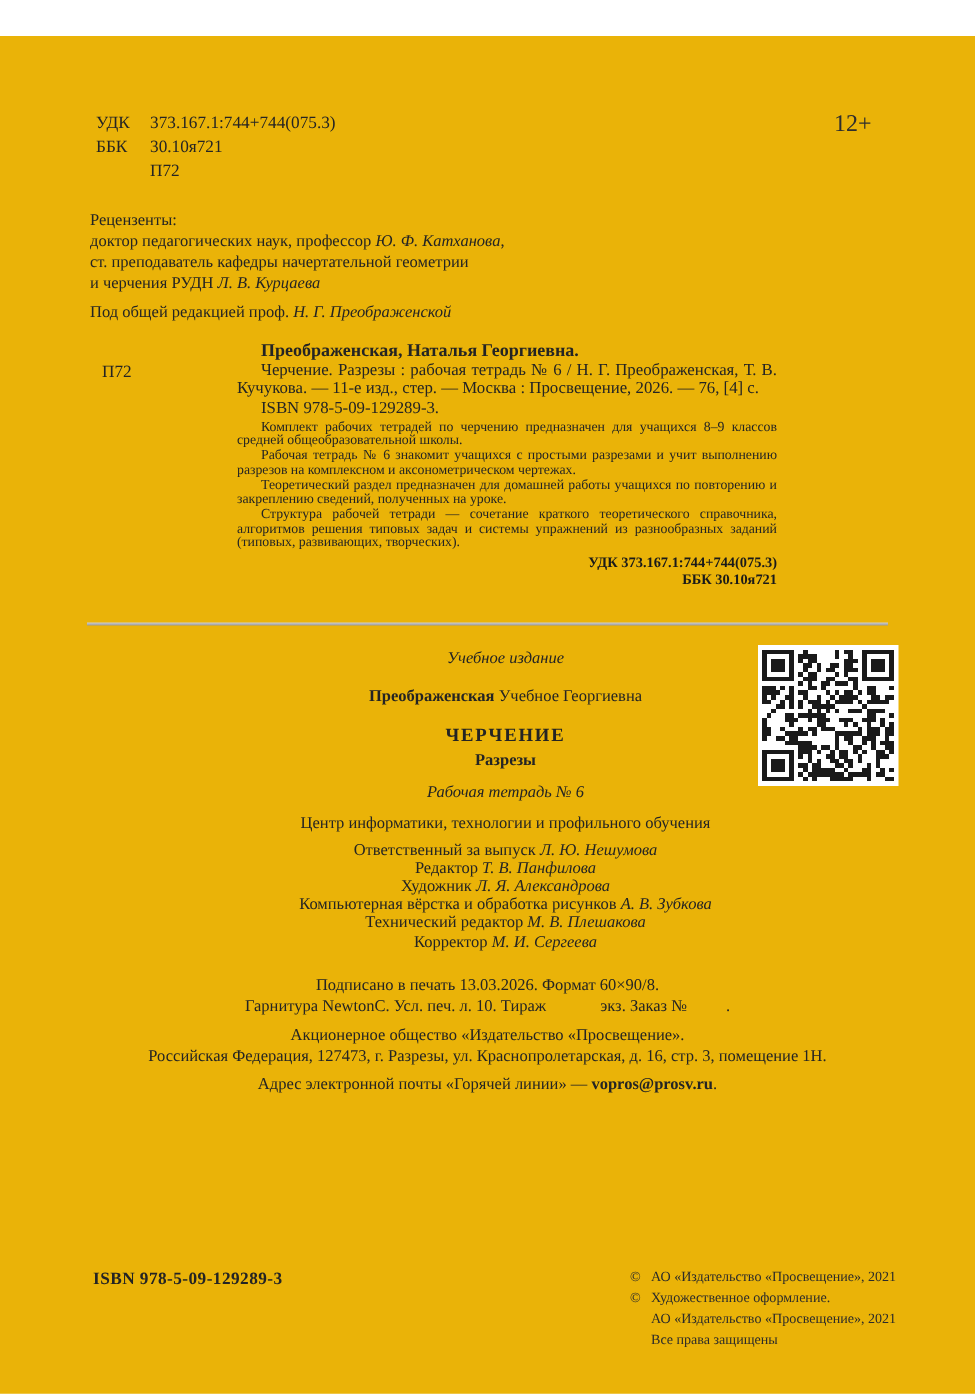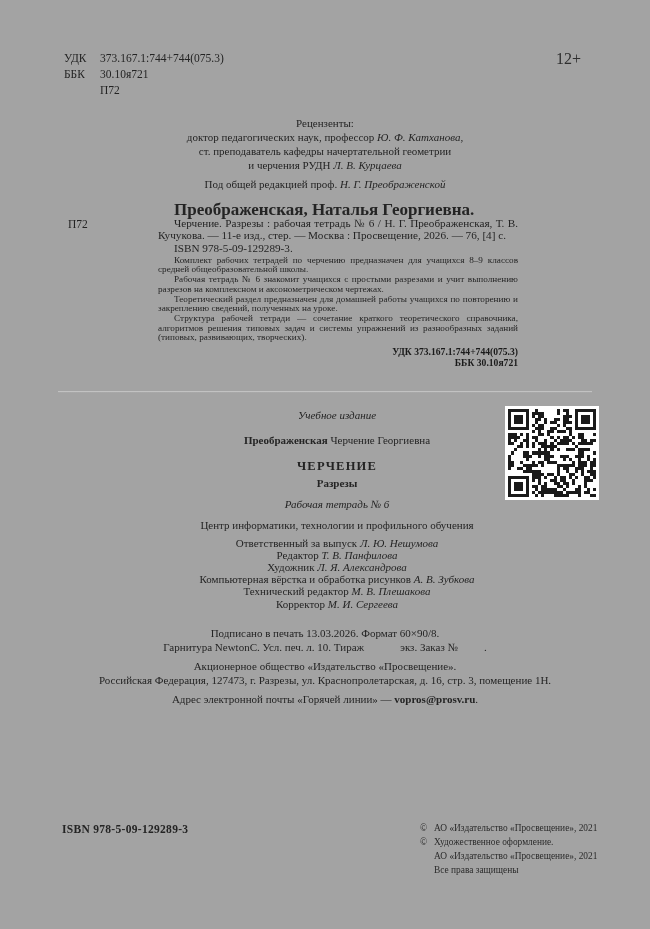--- a/index.html
+++ b/index.html
@@ -1,38 +1,38 @@
 <!DOCTYPE html>
 <html><head>
 <meta charset="utf-8">
 <style>
   html,body{margin:0;padding:0;}
   body{width:650px;height:929px;background:#fff;position:relative;
        font-family:"Liberation Serif",serif;color:#242424;
        -webkit-font-smoothing:antialiased;}
-  .page{position:absolute;inset:0;background:#a3a3a3;overflow:hidden;}
+  .page{position:absolute;inset:0;background:#eab308;overflow:hidden;margin-top:24px;}
   i{font-style:italic;}
   b{font-weight:bold;}
 
   
   .hdr{position:absolute;left:64px;top:50px;font-size:11.5px;line-height:16px;}
   .hdr .lbl{display:inline-block;width:36px;}
   .hdr .code-line{margin-left:36px;}
   .age{position:absolute;left:556px;top:50px;font-size:16px;color:#2e2e2e;}
 
   
-  .reviewers{position:absolute;left:60px;top:116px;width:530px;text-align:center;
+  .reviewers{position:absolute;left:60px;top:116px;width:530px;text-align:left;
              font-size:11px;line-height:14px;}
   .reviewers .editor{margin-top:5px;}
 
   
   .catalog{position:absolute;left:60px;top:203px;width:458px;}
   .margin-code{position:absolute;left:8px;top:15px;font-size:11.5px;}
   .card-body{margin-left:98px;width:360px;}
-  .card-author{font-weight:bold;text-indent:16px;font-size:17px;line-height:13.5px;}
+  .card-author{font-weight:bold;text-indent:16px;font-size:12px;line-height:13.5px;}
   .card-desc{margin:0;text-indent:16px;text-align:justify;font-size:11.2px;line-height:12.6px;}
   .card-isbn{text-indent:16px;font-size:11.2px;line-height:13px;margin-bottom:1px;}
   .ann{margin:0;text-indent:16px;text-align:justify;font-size:9.2px;line-height:9.7px;}
   .card-refs{margin-top:3px;text-align:right;font-weight:bold;font-size:9.6px;line-height:11px;color:#1a1a1a;}
 
   .rule{position:absolute;left:58px;top:391px;width:534px;height:2px;
         background:linear-gradient(#cfcfcf,#9a9a9a);}
 
   
   .imprint{position:absolute;left:72px;top:406px;width:530px;text-align:center;
@@ -115,21 +115,21 @@
       <rect x="-1" y="-1" width="31" height="31" fill="#ffffff"></rect>
       <path id="qr-path" fill="#1a1a1a" fill-rule="evenodd" d="M9 0h1v1h-1zM16 0h1v1h-1zM18 0h1v1h-1zM19 0h1v1h-1zM8 1h1v1h-1zM9 1h1v1h-1zM10 1h1v1h-1zM11 1h1v1h-1zM16 1h1v1h-1zM19 1h1v1h-1zM8 2h1v1h-1zM10 2h1v1h-1zM11 2h1v1h-1zM18 2h1v1h-1zM19 2h1v1h-1zM20 2h1v1h-1zM9 3h1v1h-1zM10 3h1v1h-1zM12 3h1v1h-1zM15 3h1v1h-1zM16 3h1v1h-1zM18 3h1v1h-1zM19 3h1v1h-1zM9 4h1v1h-1zM12 4h1v1h-1zM14 4h1v1h-1zM15 4h1v1h-1zM18 4h1v1h-1zM19 4h1v1h-1zM20 4h1v1h-1zM8 5h1v1h-1zM10 5h1v1h-1zM11 5h1v1h-1zM16 5h1v1h-1zM18 5h1v1h-1zM8 6h1v1h-1zM9 6h1v1h-1zM11 6h1v1h-1zM12 6h1v1h-1zM15 6h1v1h-1zM16 6h1v1h-1zM18 6h1v1h-1zM19 6h1v1h-1zM8 7h1v1h-1zM10 7h1v1h-1zM13 7h1v1h-1zM14 7h1v1h-1zM16 7h1v1h-1zM17 7h1v1h-1zM18 7h1v1h-1zM20 7h1v1h-1zM0 8h1v1h-1zM1 8h1v1h-1zM2 8h1v1h-1zM4 8h1v1h-1zM10 8h1v1h-1zM11 8h1v1h-1zM13 8h1v1h-1zM20 8h1v1h-1zM23 8h1v1h-1zM24 8h1v1h-1zM28 8h1v1h-1zM0 9h1v1h-1zM1 9h1v1h-1zM2 9h1v1h-1zM3 9h1v1h-1zM6 9h1v1h-1zM8 9h1v1h-1zM9 9h1v1h-1zM14 9h1v1h-1zM16 9h1v1h-1zM18 9h1v1h-1zM19 9h1v1h-1zM21 9h1v1h-1zM23 9h1v1h-1zM24 9h1v1h-1zM0 10h1v1h-1zM2 10h1v1h-1zM5 10h1v1h-1zM9 10h1v1h-1zM12 10h1v1h-1zM15 10h1v1h-1zM17 10h1v1h-1zM18 10h1v1h-1zM19 10h1v1h-1zM20 10h1v1h-1zM24 10h1v1h-1zM25 10h1v1h-1zM27 10h1v1h-1zM28 10h1v1h-1zM0 11h1v1h-1zM1 11h1v1h-1zM4 11h1v1h-1zM6 11h1v1h-1zM8 11h1v1h-1zM10 11h1v1h-1zM11 11h1v1h-1zM12 11h1v1h-1zM14 11h1v1h-1zM16 11h1v1h-1zM17 11h1v1h-1zM18 11h1v1h-1zM19 11h1v1h-1zM21 11h1v1h-1zM23 11h1v1h-1zM24 11h1v1h-1zM25 11h1v1h-1zM26 11h1v1h-1zM27 11h1v1h-1zM3 12h1v1h-1zM4 12h1v1h-1zM8 12h1v1h-1zM11 12h1v1h-1zM12 12h1v1h-1zM13 12h1v1h-1zM14 12h1v1h-1zM15 12h1v1h-1zM22 12h1v1h-1zM2 13h1v1h-1zM10 13h1v1h-1zM12 13h1v1h-1zM14 13h1v1h-1zM16 13h1v1h-1zM19 13h1v1h-1zM20 13h1v1h-1zM21 13h1v1h-1zM23 13h1v1h-1zM24 13h1v1h-1zM25 13h1v1h-1zM26 13h1v1h-1zM1 14h1v1h-1zM5 14h1v1h-1zM8 14h1v1h-1zM9 14h1v1h-1zM10 14h1v1h-1zM11 14h1v1h-1zM12 14h1v1h-1zM13 14h1v1h-1zM23 14h1v1h-1zM24 14h1v1h-1zM28 14h1v1h-1zM0 15h1v1h-1zM5 15h1v1h-1zM6 15h1v1h-1zM7 15h1v1h-1zM10 15h1v1h-1zM12 15h1v1h-1zM13 15h1v1h-1zM14 15h1v1h-1zM17 15h1v1h-1zM18 15h1v1h-1zM19 15h1v1h-1zM22 15h1v1h-1zM23 15h1v1h-1zM24 15h1v1h-1zM26 15h1v1h-1zM0 16h1v1h-1zM12 16h1v1h-1zM13 16h1v1h-1zM18 16h1v1h-1zM20 16h1v1h-1zM23 16h1v1h-1zM26 16h1v1h-1zM28 16h1v1h-1zM0 17h1v1h-1zM1 17h1v1h-1zM4 17h1v1h-1zM8 17h1v1h-1zM10 17h1v1h-1zM11 17h1v1h-1zM13 17h1v1h-1zM14 17h1v1h-1zM15 17h1v1h-1zM21 17h1v1h-1zM23 17h1v1h-1zM24 17h1v1h-1zM25 17h1v1h-1zM27 17h1v1h-1zM28 17h1v1h-1zM0 18h1v1h-1zM1 18h1v1h-1zM5 18h1v1h-1zM7 18h1v1h-1zM8 18h1v1h-1zM9 18h1v1h-1zM11 18h1v1h-1zM16 18h1v1h-1zM17 18h1v1h-1zM18 18h1v1h-1zM19 18h1v1h-1zM20 18h1v1h-1zM21 18h1v1h-1zM23 18h1v1h-1zM24 18h1v1h-1zM25 18h1v1h-1zM27 18h1v1h-1zM28 18h1v1h-1zM0 19h1v1h-1zM3 19h1v1h-1zM4 19h1v1h-1zM6 19h1v1h-1zM7 19h1v1h-1zM16 19h1v1h-1zM18 19h1v1h-1zM19 19h1v1h-1zM22 19h1v1h-1zM23 19h1v1h-1zM24 19h1v1h-1zM27 19h1v1h-1zM5 20h1v1h-1zM7 20h1v1h-1zM8 20h1v1h-1zM9 20h1v1h-1zM10 20h1v1h-1zM16 20h1v1h-1zM19 20h1v1h-1zM20 20h1v1h-1zM21 20h1v1h-1zM23 20h1v1h-1zM26 20h1v1h-1zM27 20h1v1h-1zM28 20h1v1h-1zM8 21h1v1h-1zM9 21h1v1h-1zM10 21h1v1h-1zM11 21h1v1h-1zM13 21h1v1h-1zM14 21h1v1h-1zM16 21h1v1h-1zM21 21h1v1h-1zM27 21h1v1h-1zM28 21h1v1h-1zM8 22h1v1h-1zM9 22h1v1h-1zM10 22h1v1h-1zM12 22h1v1h-1zM15 22h1v1h-1zM17 22h1v1h-1zM18 22h1v1h-1zM24 22h1v1h-1zM25 22h1v1h-1zM26 22h1v1h-1zM28 22h1v1h-1zM8 23h1v1h-1zM10 23h1v1h-1zM14 23h1v1h-1zM15 23h1v1h-1zM17 23h1v1h-1zM18 23h1v1h-1zM20 23h1v1h-1zM21 23h1v1h-1zM24 23h1v1h-1zM25 23h1v1h-1zM26 23h1v1h-1zM27 23h1v1h-1zM10 24h1v1h-1zM12 24h1v1h-1zM15 24h1v1h-1zM16 24h1v1h-1zM18 24h1v1h-1zM19 24h1v1h-1zM20 24h1v1h-1zM22 24h1v1h-1zM23 24h1v1h-1zM24 24h1v1h-1zM25 24h1v1h-1zM8 25h1v1h-1zM9 25h1v1h-1zM11 25h1v1h-1zM12 25h1v1h-1zM16 25h1v1h-1zM17 25h1v1h-1zM19 25h1v1h-1zM23 25h1v1h-1zM25 25h1v1h-1zM9 26h1v1h-1zM11 26h1v1h-1zM12 26h1v1h-1zM13 26h1v1h-1zM14 26h1v1h-1zM15 26h1v1h-1zM18 26h1v1h-1zM22 26h1v1h-1zM23 26h1v1h-1zM26 26h1v1h-1zM28 26h1v1h-1zM8 27h1v1h-1zM10 27h1v1h-1zM11 27h1v1h-1zM12 27h1v1h-1zM13 27h1v1h-1zM14 27h1v1h-1zM15 27h1v1h-1zM16 27h1v1h-1zM17 27h1v1h-1zM19 27h1v1h-1zM20 27h1v1h-1zM21 27h1v1h-1zM22 27h1v1h-1zM23 27h1v1h-1zM25 27h1v1h-1zM26 27h1v1h-1zM9 28h1v1h-1zM11 28h1v1h-1zM15 28h1v1h-1zM16 28h1v1h-1zM17 28h1v1h-1zM18 28h1v1h-1zM19 28h1v1h-1zM23 28h1v1h-1zM27 28h1v1h-1zM28 28h1v1h-1zM8 6h1v1h-1z M6 8h1v1h-1zM10 6h1v1h-1z M6 10h1v1h-1zM12 6h1v1h-1z M6 12h1v1h-1zM14 6h1v1h-1z M6 14h1v1h-1zM16 6h1v1h-1z M6 16h1v1h-1zM18 6h1v1h-1z M6 18h1v1h-1zM20 6h1v1h-1z M6 20h1v1h-1zM0 0h7v7h-7z M1 1h5v5h-5z M2 2h3v3h-3zM22 0h7v7h-7z M23 1h5v5h-5z M24 2h3v3h-3zM0 22h7v7h-7z M1 23h5v5h-5z M2 24h3v3h-3zM20 20h5v5h-5z M21 21h3v3h-3z M22 22h1v1h-1z"></path>
     </svg>
   </div>
 
   <div class="imprint">
     <div><i>Учебное издание</i></div>
     <div class="authors">
       <div>
         <b>Преображенская</b>
-        <span>Черчение Георгиевна</span>
+        <span>Учебное Георгиевна</span>
       </div>
     </div>
     <div class="title">ЧЕРЧЕНИЕ</div>
     <div class="subtitle">Разрезы</div>
     <div class="series"><i>Рабочая тетрадь № 6</i></div>
     <div class="center-line">Центр информатики, технологии и профильного обучения</div>
     <div class="credits">
       <div class="credit-line"><span>Ответственный за выпуск</span> <i>Л. Ю. Нешумова</i></div>
       <div class="credit-line"><span>Редактор</span> <i>Т. В. Панфилова</i></div>
       <div class="credit-line"><span>Художник</span> <i>Л. Я. Александрова</i></div>

